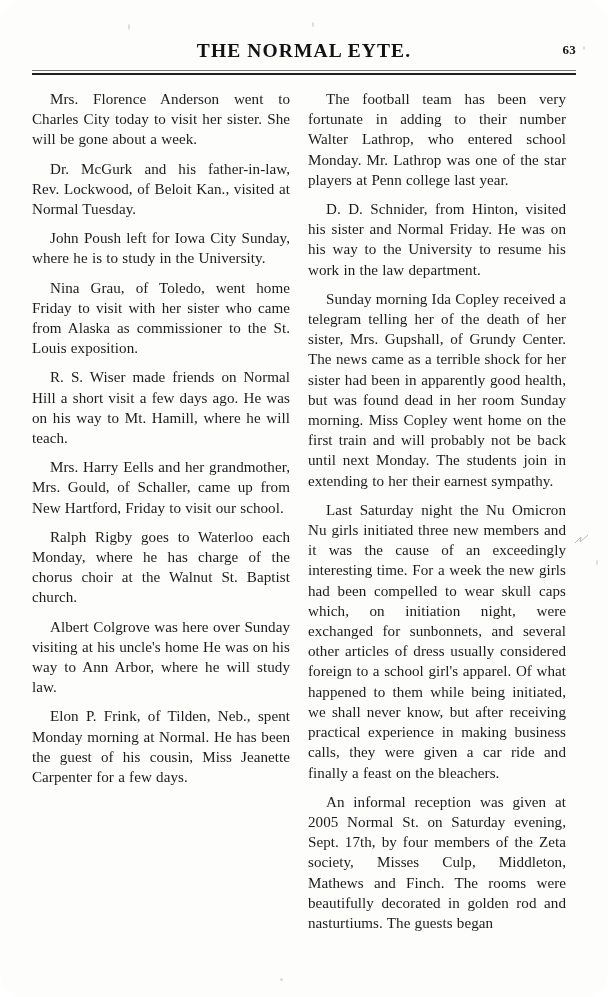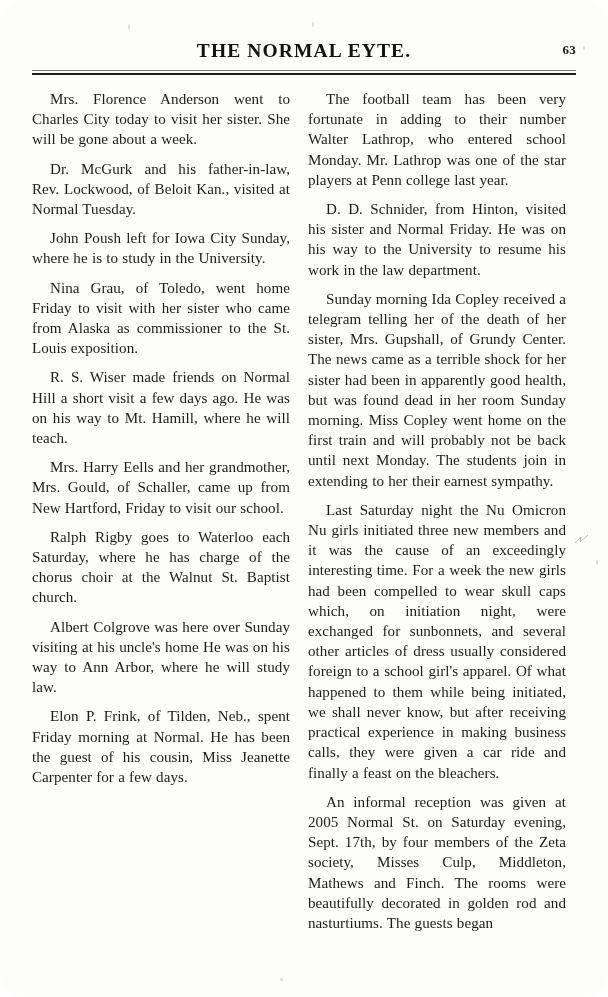--- a/index.html
+++ b/index.html
@@ -138,23 +138,23 @@
 
   <div class="columns">
 
     <div class="col">
       <p>Mrs. Florence Anderson went to Charles City today to visit her sister. She will be gone about a week.</p>
       <p>Dr. McGurk and his father-in-law, Rev. Lockwood, of Beloit Kan., visited at Normal Tuesday.</p>
       <p>John Poush left for Iowa City Sunday, where he is to study in the University.</p>
       <p>Nina Grau, of Toledo, went home Friday to visit with her sister who came from Alaska as commissioner to the St. Louis exposition.</p>
       <p>R. S. Wiser made friends on Normal Hill a short visit a few days ago. He was on his way to Mt. Hamill, where he will teach.</p>
       <p>Mrs. Harry Eells and her grandmother, Mrs. Gould, of Schaller, came up from New Hartford, Friday to visit our school.</p>
-      <p>Ralph Rigby goes to Waterloo each Saturday, where he has charge of the chorus choir at the Walnut St. Baptist church.</p>
+      <p>Ralph Rigby goes to Waterloo each Monday, where he has charge of the chorus choir at the Walnut St. Baptist church.</p>
       <p>Albert Colgrove was here over Sunday visiting at his uncle's home He was on his way to Ann Arbor, where he will study law.</p>
-      <p>Elon P. Frink, of Tilden, Neb., spent Friday morning at Normal. He has been the guest of his cousin, Miss Jeanette Carpenter for a few days.</p>
+      <p>Elon P. Frink, of Tilden, Neb., spent Monday morning at Normal. He has been the guest of his cousin, Miss Jeanette Carpenter for a few days.</p>
     </div>
 
     <div class="col">
       <p>The football team has been very fortunate in adding to their number Walter Lathrop, who entered school Monday. Mr. Lathrop was one of the star players at Penn college last year.</p>
       <p>D. D. Schnider, from Hinton, visited his sister and Normal Friday. He was on his way to the University to resume his work in the law department.</p>
       <p>Sunday morning Ida Copley received a telegram telling her of the death of her sister, Mrs. Gupshall, of Grundy Center. The news came as a terrible shock for her sister had been in apparently good health, but was found dead in her room Sunday morning. Miss Copley went home on the first train and will probably not be back until next Monday. The students join in extending to her their earnest sympathy.</p>
       <p>Last Saturday night the Nu Omicron Nu girls initiated three new members and it was the cause of an exceedingly interesting time. For a week the new girls had been compelled to wear skull caps which, on initiation night, were exchanged for sunbonnets, and several other articles of dress usually considered foreign to a school girl's apparel. Of what happened to them while being initiated, we shall never know, but after receiving practical experience in making business calls, they were given a car ride and finally a feast on the bleachers.</p>
       <p class="tail">An informal reception was given at 2005 Normal St. on Saturday evening, Sept. 17th, by four members of the Zeta society, Misses Culp, Middleton, Mathews and Finch. The rooms were beautifully decorated in golden rod and nasturtiums. The guests began</p>
     </div>
 

